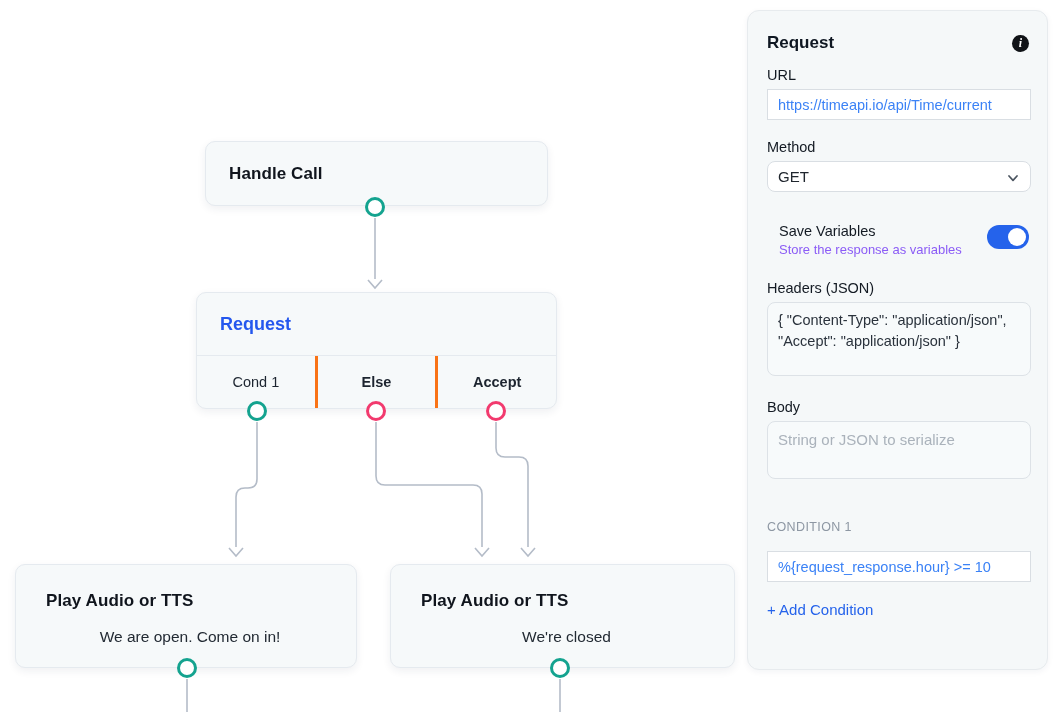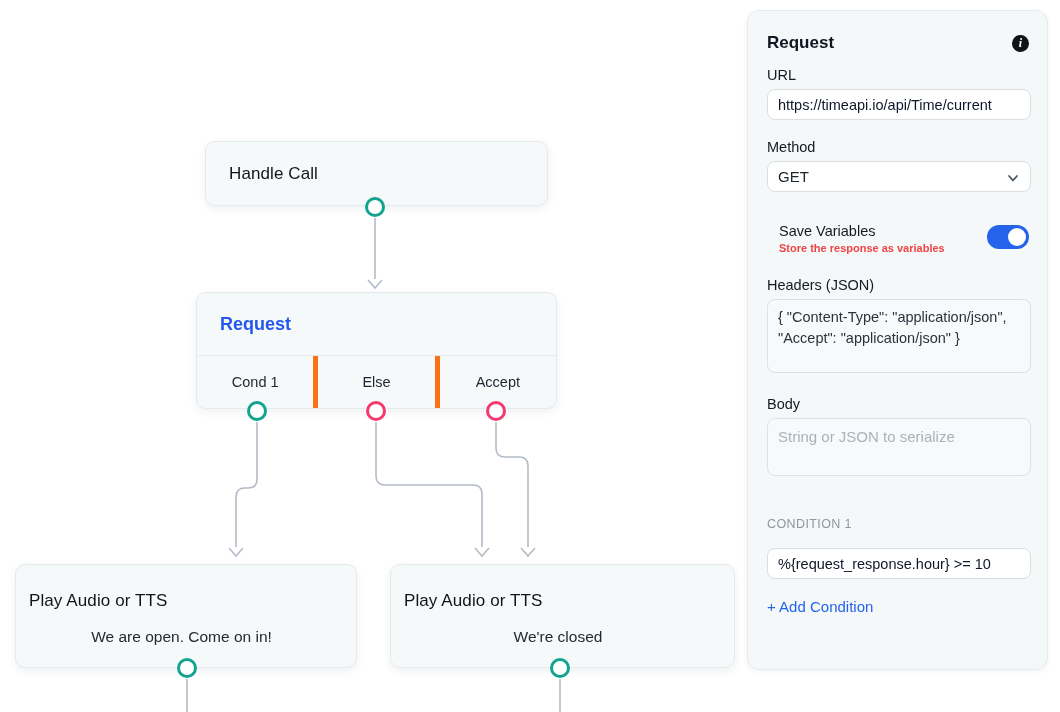--- a/index.html
+++ b/index.html
@@ -7,66 +7,66 @@
               font-family:"Liberation Sans", sans-serif; }
   .app { position:relative; width:1060px; height:712px; background:#ffffff; }
 
   
   .canvas { position:absolute; left:0; top:0; width:748px; height:712px; background:#ffffff; }
   .edges  { position:absolute; left:0; top:0; width:748px; height:712px; }
   .edges path, .edges polyline { fill:none; stroke:#b4bcc8; stroke-width:1.6px; }
 
   .node { position:absolute; background:#f6f9fa; border:1px solid #e5eaef;
           border-radius:10px; box-shadow:0 3px 8px rgba(24,39,75,.07); }
-  .node-title { font-size:17px; font-weight:normal; color:#10151d; letter-spacing:.1px; }
+  .node-title { font-size:17px; font-weight:bold; color:#10151d; letter-spacing:.1px; }
   .node-sub   { font-size:15.5px; color:#222a33; }
 
   .node-handle-call { left:205px; top:141px; width:343px; height:65px;
                       display:flex; align-items:center; padding-left:23px; }
 
   .node-request { left:196px; top:292px; width:361px; height:117px; display:flex; flex-direction:column; }
   .request-title-row { height:63px; display:flex; align-items:center; padding-left:23px;
                        border-bottom:1px solid #e5eaef; }
   .request-title { font-size:18px; font-weight:bold; color:#2457ee; }
   .ports { flex:1; display:flex; }
   .port  { flex:1; display:flex; align-items:center; justify-content:center;
            font-size:14.5px; color:#1d2530; }
-  .port + .port { border-left:5px solid #f97316; }
+  .port + .port { border-left:3px solid #f97316;font-weight:bold; }
 
-  .node-play { padding:26px 22px 0 13px; }
+  .node-play { padding:26px 22px 0 30px; }
   .node-play-left  { left:15px;  top:564px; width:342px; height:104px; }
   .node-play-right { left:390px; top:564px; width:345px; height:104px; }
   .node-play .node-sub { margin-top:17px;text-align:center; }
 
   .handle { position:absolute; width:20px; height:20px; border-radius:50%;
             background:#ffffff; border:3.5px solid #14a38f; }
   .handle.pink { border-color:#f23a6e; }
 
   
   .panel { position:absolute; left:747px; top:10px; width:301px; height:660px;
            background:#f5f8f9; border:1px solid #e7ebee; border-radius:12px;
            box-shadow:0 2px 6px rgba(24,39,75,.05); padding:22px 18px 0 19px; overflow:hidden; }
   .panel-header { display:flex; align-items:center; justify-content:space-between; margin-bottom:14px; }
   .panel-title  { font-size:17px; font-weight:bold; color:#0f1722; }
   .info-badge { width:17px; height:17px; border-radius:50%; background:#101317; color:#ffffff;
                 display:flex; align-items:center; justify-content:center;
                 font-family:"Liberation Serif", serif; font-size:12px; font-weight:bold; font-style:italic; }
   .field-label { font-size:14.5px; color:#131a23; margin-bottom:6px; }
   .text-input { display:block; width:264px; height:31px; background:#ffffff;
-                border:1px solid #d9dee3; border-radius:8px; padding:0 10px;
-                font-family:"Liberation Sans", sans-serif; font-size:14.5px; color:#0f172a;
+                border:1px solid #d9dee3; border-radius:0; padding:0 10px;
+                font-family:"Liberation Sans", sans-serif; font-size:14.5px; color:#3b82f6;
                 white-space:nowrap; overflow:hidden; outline:none; }
   .gap-lg { height:19px; } .gap-xl { height:31px; } .gap-md { height:23px; } .gap-sec { height:41px; }
   .select { position:relative; width:264px; height:31px; background:#ffffff;
             border:1px solid #d9dee3; border-radius:8px; display:flex; align-items:center;
             padding:8px 10px; font-size:15px; color:#20262e; }
   .select svg { position:absolute; right:10px; top:9px; }
 
   .toggle-row { display:flex; align-items:flex-start; justify-content:space-between;margin-left:12px; }
-  .toggle-desc { font-size:11px; color:#ef4444; margin-top:3px;font-weight:bold; }
+  .toggle-desc { font-size:13px; color:#8b5cf6; margin-top:3px; }
   .toggle { width:42px; height:24px; border-radius:13px; background:#2563eb; position:relative; margin-top:2px; }
   .toggle-knob { position:absolute; right:3px; top:3px; width:18px; height:18px; border-radius:50%; background:#ffffff; }
 
   .textarea { display:block; width:264px; background:#f7fafb; border:1px solid #dde2e7;
               border-radius:8px; padding:7px 10px; font-family:"Liberation Sans", sans-serif;
               font-size:14.5px; line-height:1.42; color:#2a323c; resize:none; outline:none; }
   .textarea::placeholder { color:#aab2bb; font-size:15px; }
   #headers-textarea { height:74px; }
   #body-textarea { height:58px; }
 

